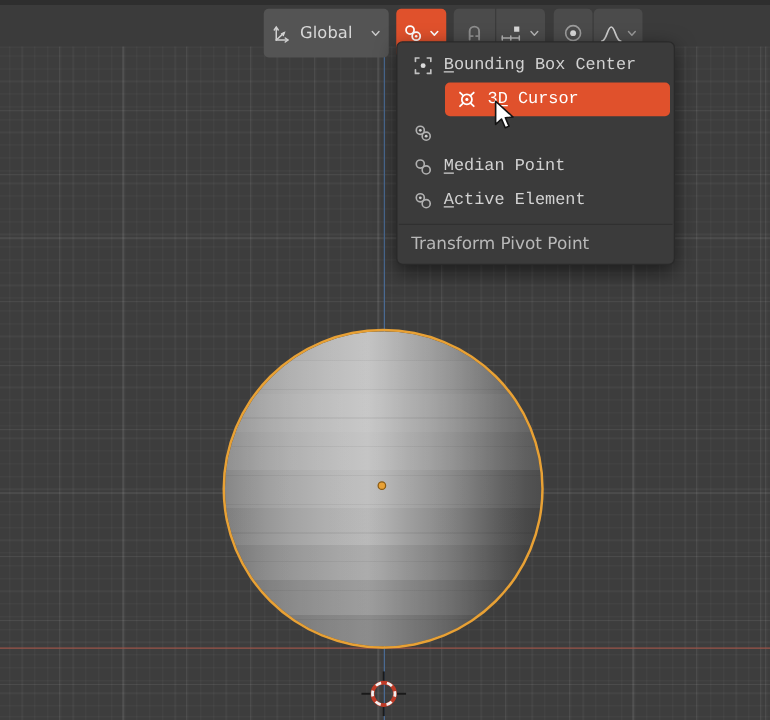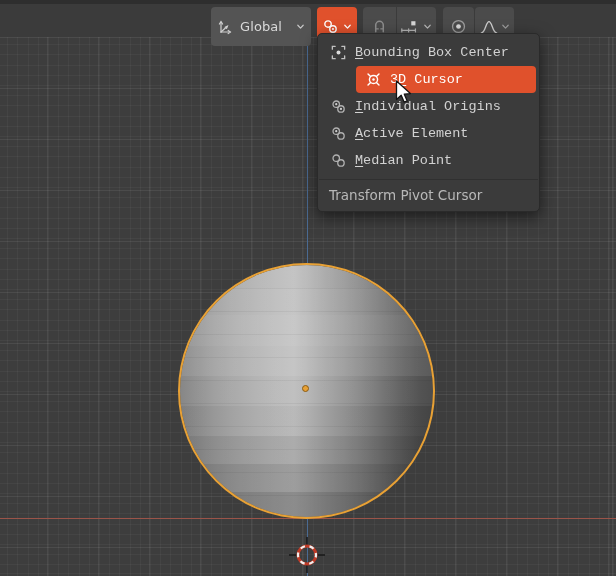--- a/index.html
+++ b/index.html
@@ -239,50 +239,49 @@
       <span class="micon">
         <svg width="17" height="17" viewBox="0 0 18 18">
           <g fill="none" stroke="#b0b0b0" stroke-width="1.4">
             <circle cx="6.6" cy="6.6" r="3.4"></circle>
               <circle cx="11.6" cy="11.6" r="3.4"></circle>
           </g>
           <circle cx="6.6" cy="6.6" r="1.2" fill="#cfcfcf"></circle>
           <circle cx="11.6" cy="11.6" r="1.2" fill="#cfcfcf"></circle>
         </svg>
       </span>
-      <span class="mlabel"><u>I</u>ndividual Origins</span>
     </div>
 
     <div class="mitem">
       <span class="micon">
         <svg width="17" height="17" viewBox="0 0 18 18">
           <g fill="none" stroke="#b0b0b0" stroke-width="1.4">
             <circle cx="6.6" cy="6.6" r="3.4"></circle>
               <circle cx="11.6" cy="11.6" r="3.4"></circle>
           </g>
-          <circle cx="6.6" cy="6.6" r="1.2" fill="#cfcfcf"></circle>
-        </svg>
-      </span>
-      <span class="mlabel"><u>A</u>ctive Element</span>
+        </svg>
+      </span>
+      <span class="mlabel"><u>M</u>edian Point</span>
     </div>
 
     <div class="mitem">
       <span class="micon">
         <svg width="17" height="17" viewBox="0 0 18 18">
           <g fill="none" stroke="#b0b0b0" stroke-width="1.4">
             <circle cx="6.6" cy="6.6" r="3.4"></circle>
               <circle cx="11.6" cy="11.6" r="3.4"></circle>
           </g>
-        </svg>
-      </span>
-      <span class="mlabel"><u>M</u>edian Point</span>
+          <circle cx="6.6" cy="6.6" r="1.2" fill="#cfcfcf"></circle>
+        </svg>
+      </span>
+      <span class="mlabel"><u>A</u>ctive Element</span>
     </div>
 
     <div id="menu-sep"></div>
 
-    <div id="menu-title">Transform Pivot Cursor</div>
+    <div id="menu-title">Transform Pivot Point</div>
   </div>
 
   <svg id="mouse-pointer" viewBox="0 0 18 26">
     <path d="M1.5 1 L1.5 19.5 L6.2 15.2 L9.2 22.2 L12.2 20.9 L9.3 14.2 L15.4 13.6 Z" fill="#ffffff" stroke="#141414" stroke-width="1.3" stroke-linejoin="round"></path>
   </svg>
 
 </div>
 
 </body></html>

